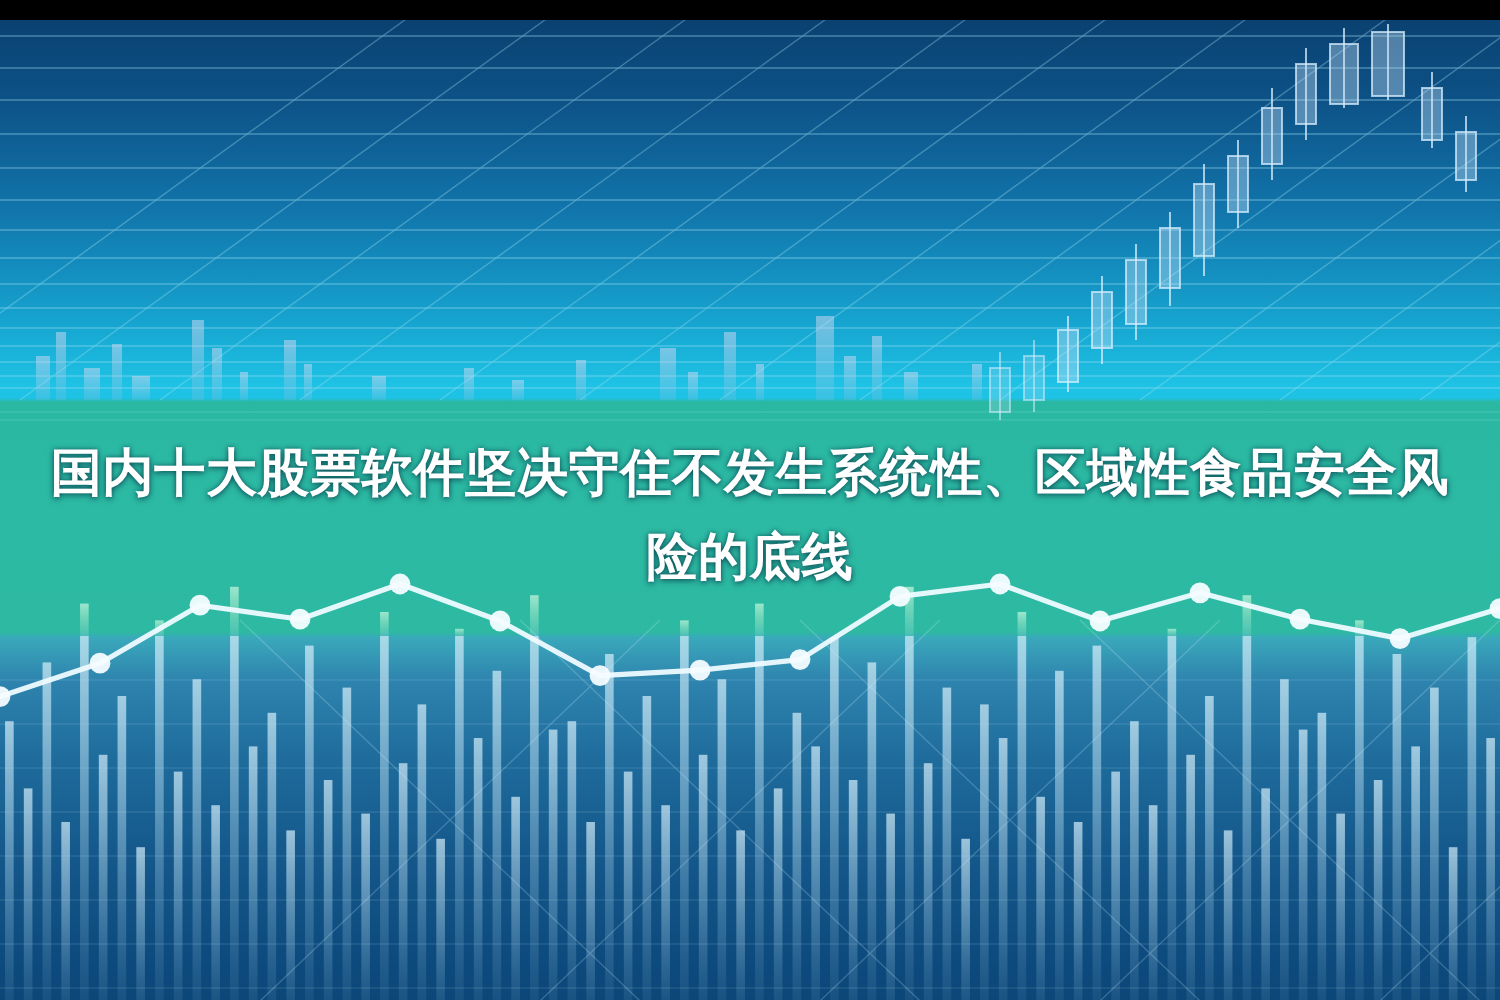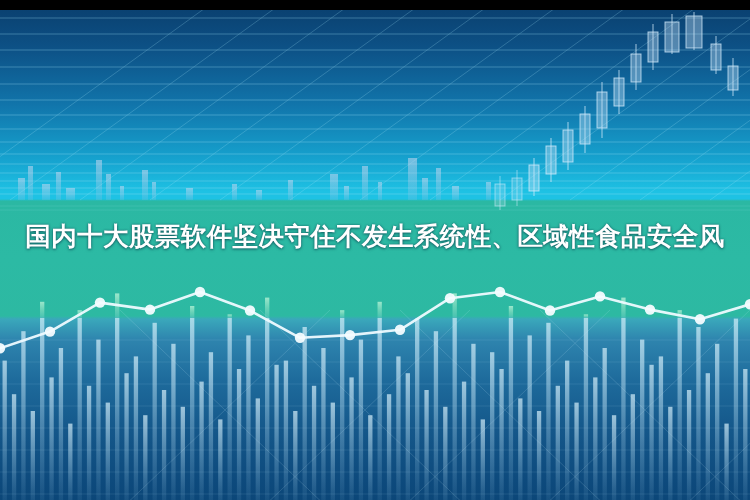--- a/index.html
+++ b/index.html
@@ -329,15 +329,16 @@
         <circle cx="550.0" cy="300.5" r="5.2" fill="#f4fcff" opacity=".95"></circle>
         <circle cx="600.0" cy="286.4" r="5.2" fill="#f4fcff" opacity=".95"></circle>
         <circle cx="650.0" cy="299.6" r="5.2" fill="#f4fcff" opacity=".95"></circle>
         <circle cx="700.0" cy="309.3" r="5.2" fill="#f4fcff" opacity=".95"></circle>
         <circle cx="750.0" cy="294.3" r="5.2" fill="#f4fcff" opacity=".95"></circle>
       </g>
   </svg>
 
   <div id="title-block">
     <div class="line">国内十大股票软件坚决守住不发生系统性、区域性食品安全风</div>
+    <div class="line">险的底线</div>
   </div>
 
 </div>
 
 </body></html>

